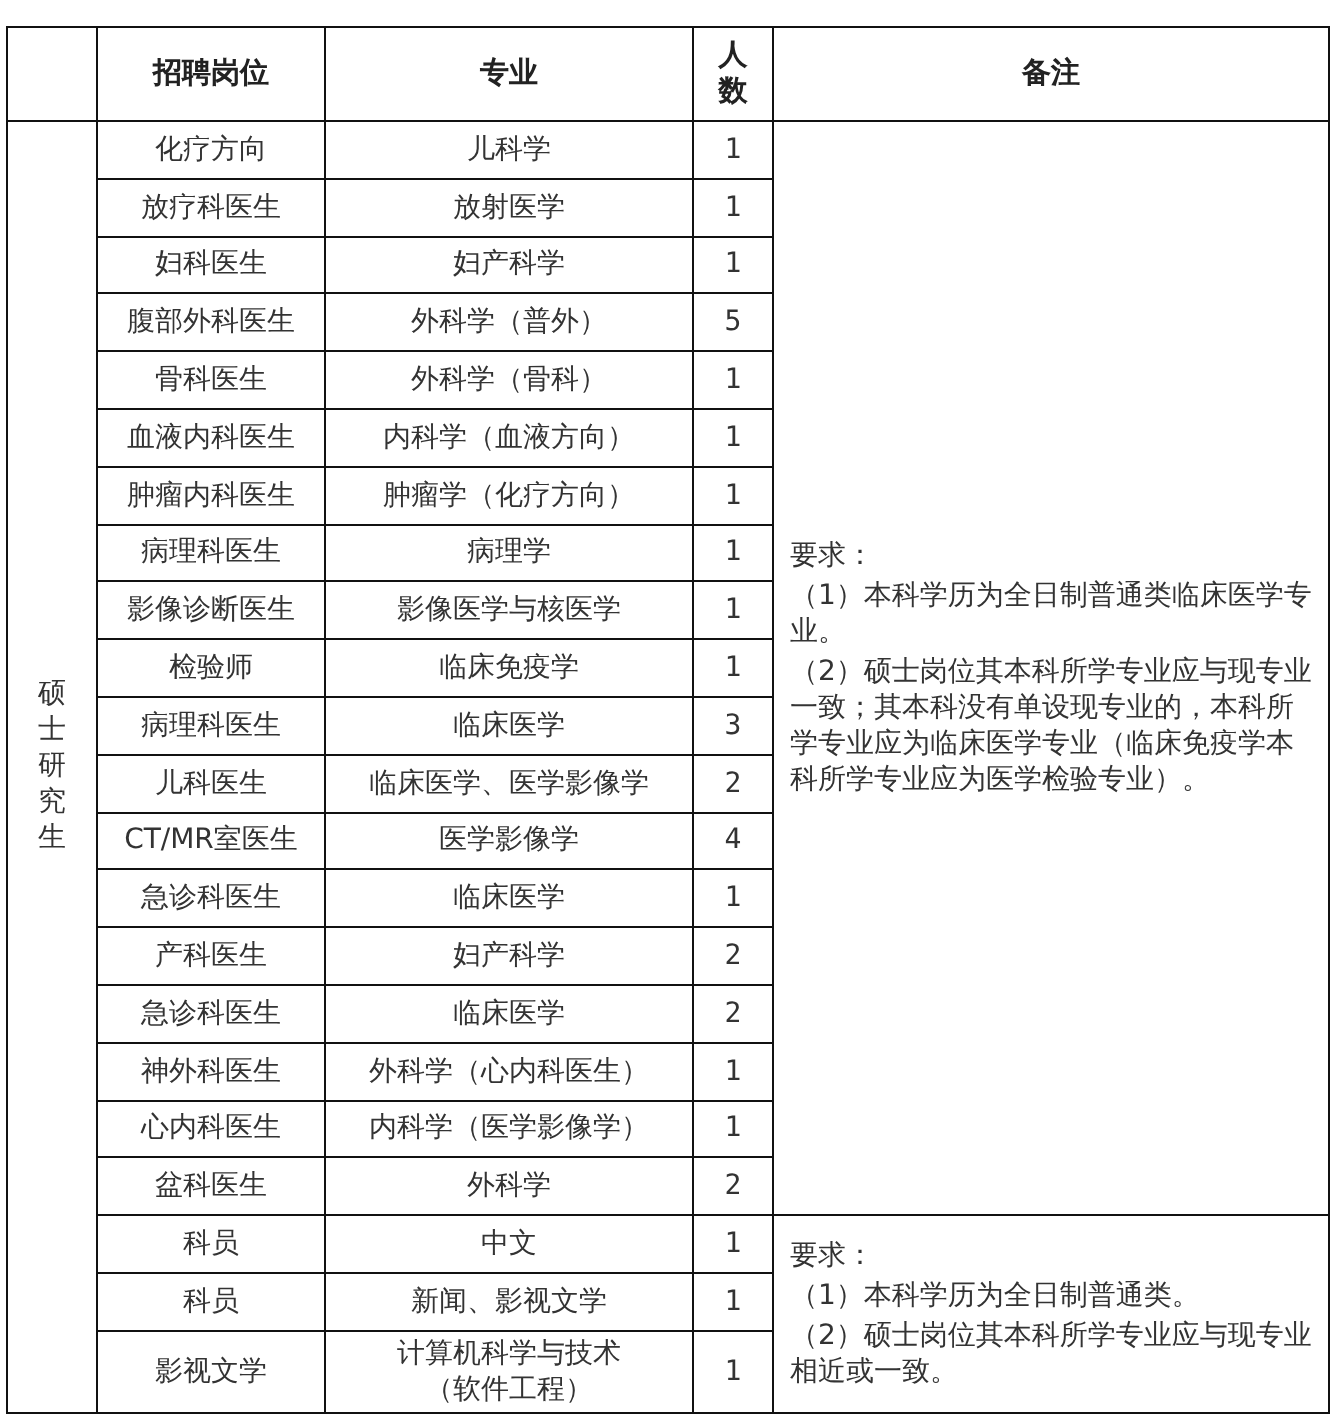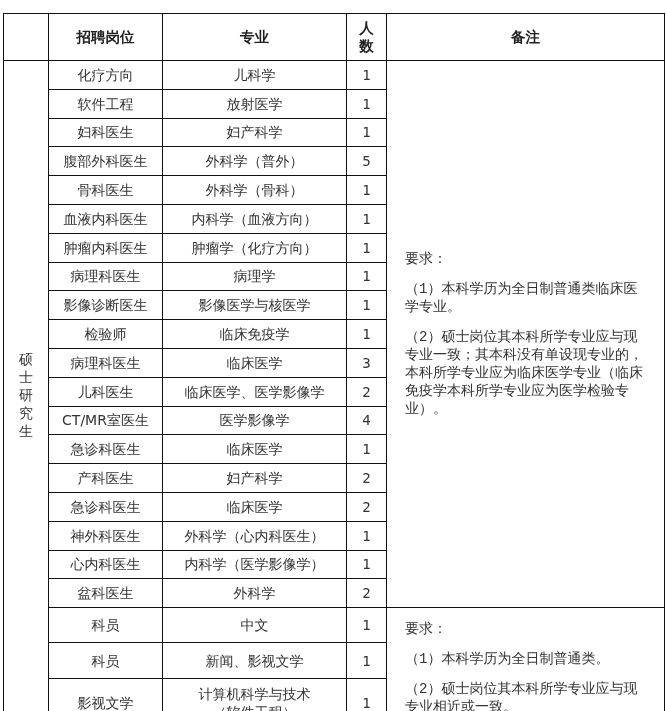--- a/index.html
+++ b/index.html
@@ -9,21 +9,21 @@
                   width: 661px; table-layout: fixed; }
   table.recruit td, table.recruit th { border: 1.4px solid #111; padding: 0; text-align: center;
                   vertical-align: middle; font-size: 14px; line-height: 18px; color: #333; font-weight: normal; }
   table.recruit th { font-weight: bold; font-size: 14.5px; height: 46px; color: #222; }
   table.recruit td { height: 27.8px; }
   .cat { font-weight: bold; font-size: 17px; line-height: 29px; color: #333; }
   .count { font-family: "DejaVu Sans Mono", "Liberation Mono", monospace; font-size: 13px; }
   .num-h { line-height: 20px; }
   .notes { text-align: left !important; vertical-align: middle; padding: 0 4px 0 6px !important;
            font-size: 13.5px; line-height: 22px; color: #333; }
-  .notes p { margin: 12px; font-family: Liberation Mono, monospace; }
+  .notes p { margin: 2px; }
   .two-line { line-height: 19px; padding: 2px 0 !important; }
 </style>
 </head>
 <body>
 
 <table class="recruit">
   <colgroup>
     <col style="width:45px">
     <col style="width:114px">
     <col style="width:184px">
@@ -51,21 +51,21 @@
       <td>化疗方向</td>
       <td>儿科学</td>
       <td class="count">1</td>
       <td rowspan="19" class="notes">
         <p>要求：</p>
         <p>（1）本科学历为全日制普通类临床医学专业。</p>
         <p>（2）硕士岗位其本科所学专业应与现专业一致；其本科没有单设现专业的，本科所学专业应为临床医学专业（临床免疫学本科所学专业应为医学检验专业）。</p>
       </td>
     </tr>
     <tr>
-        <td>软件工程</td>
+        <td>放疗科医生</td>
         <td>放射医学</td>
         <td class="count">1</td>
       </tr>
     <tr>
         <td>妇科医生</td>
         <td>妇产科学</td>
         <td class="count">1</td>
       </tr>
     <tr>
         <td>腹部外科医生</td>

